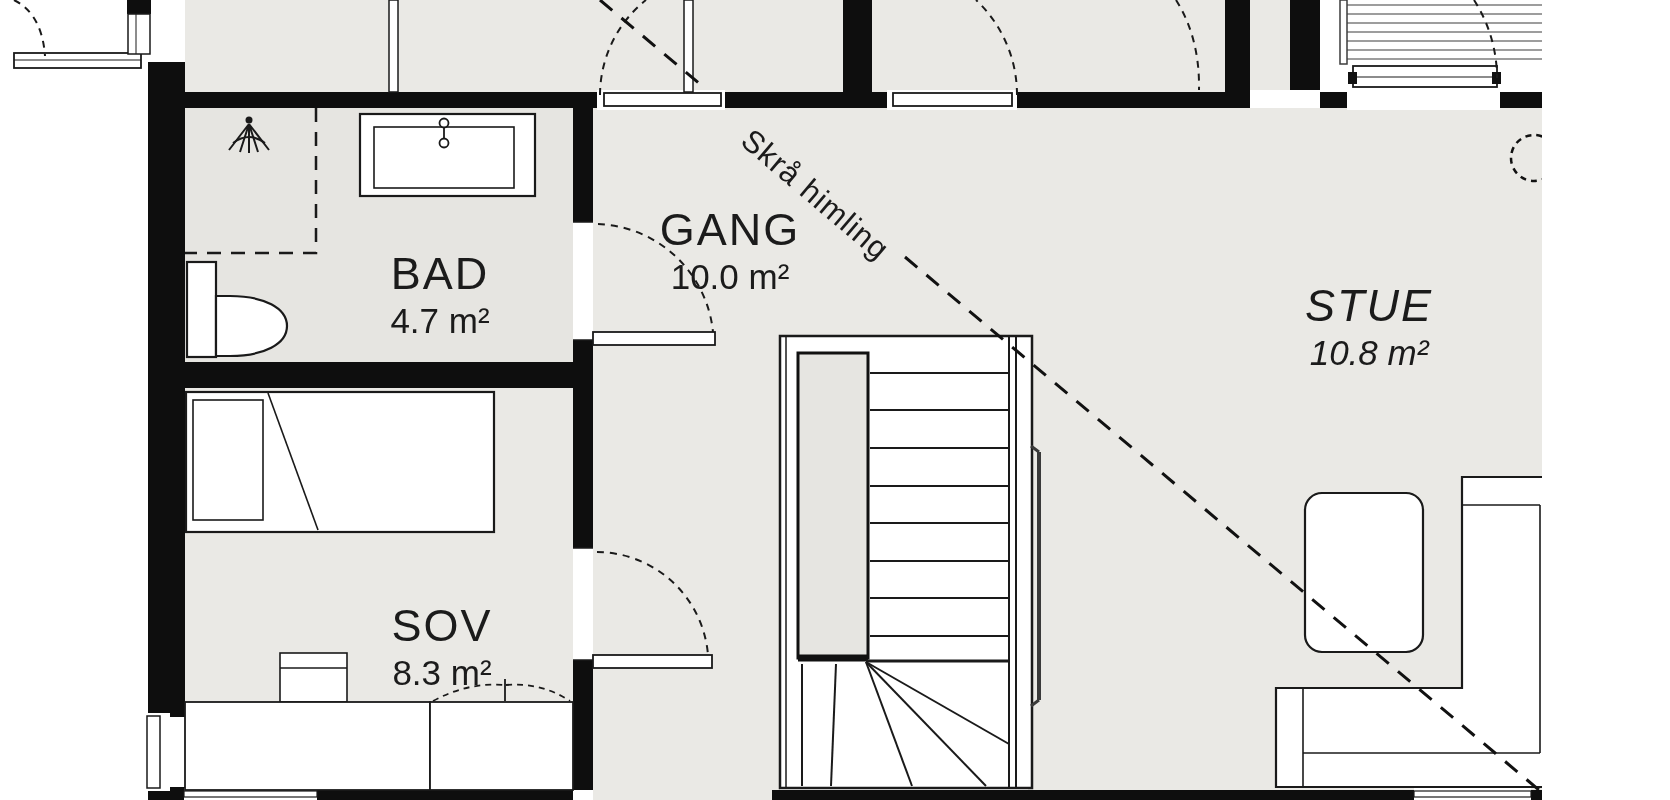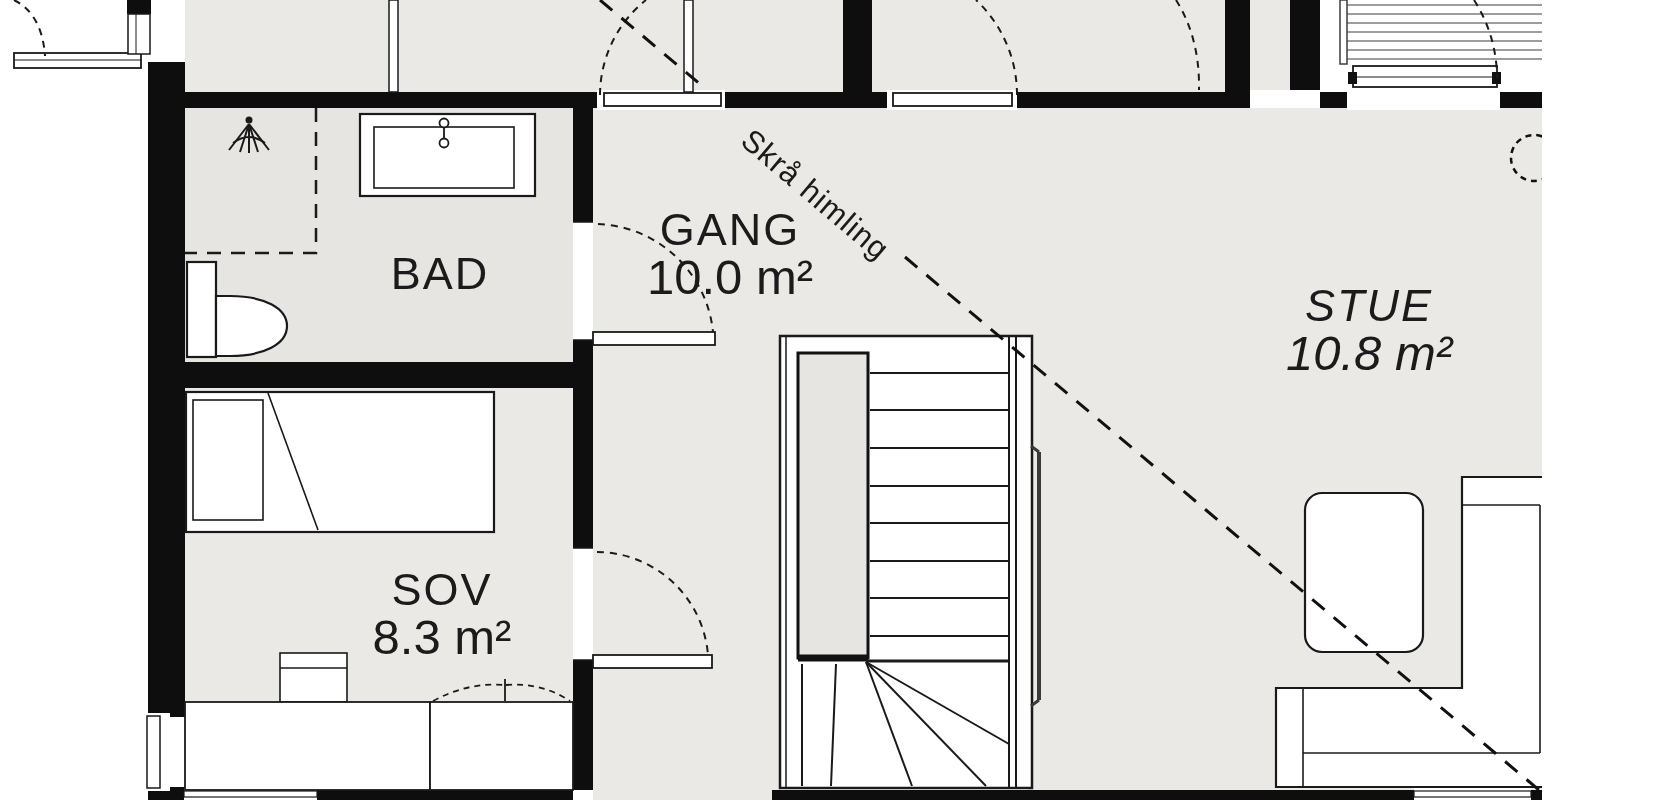--- a/index.html
+++ b/index.html
@@ -6,21 +6,21 @@
   #canvas{
     position:relative;width:1542px;height:800px;overflow:hidden;
     background:#ffffff;font-family:"Liberation Sans",sans-serif;
   }
   #drawing{position:absolute;left:0;top:0;}
   .room-label{
     position:absolute;width:300px;text-align:center;color:#1b1b1b;
     pointer-events:none;
   }
   .room-label .rname{display:block;font-size:45px;letter-spacing:2px;line-height:48px;font-weight:500;}
-  .room-label .rarea{display:block;font-size:49px;line-height:46px;font-weight:400;}
+  .room-label .rarea{display:block;font-size:35px;line-height:46px;font-weight:400;}
   .annotation-label{
     position:absolute;left:695px;top:177px;width:240px;text-align:center;
     font-size:31px;letter-spacing:1px;color:#1b1b1b;font-weight:500;
     transform:rotate(40.3deg);transform-origin:center center;pointer-events:none;
   }
 </style>
 </head>
 <body>
 
 <div id="canvas">
@@ -263,28 +263,29 @@
   </g>
 
   <g stroke="#111" fill="none">
     <path d="M600,0 L700,84 M905,257 L1545,795" stroke-width="3" stroke-dasharray="16 12"></path>
     <circle cx="1534" cy="158" r="23" stroke-width="2.5" stroke-dasharray="6 5"></circle>
   </g>
 </svg>
 
 <div class="room-label" style="left:290px;top:250px;">
   <span class="rname">BAD</span>
+  <span class="rarea">4.7 m²</span>
 </div>
 
 <div class="room-label" style="left:580px;top:206px;">
   <span class="rname">GANG</span>
   <span class="rarea">10.0 m²</span>
 </div>
 
-<div class="room-label" style="left:292px;top:566px;">
+<div class="room-label" style="left:292px;top:602px;">
   <span class="rname">SOV</span>
   <span class="rarea">8.3 m²</span>
 </div>
 
 <div class="room-label" style="left:1219px;top:282px;font-style:italic;">
   <span class="rname">STUE</span>
   <span class="rarea">10.8 m²</span>
 </div>
 
 <div class="annotation-label">Skrå himling</div>

